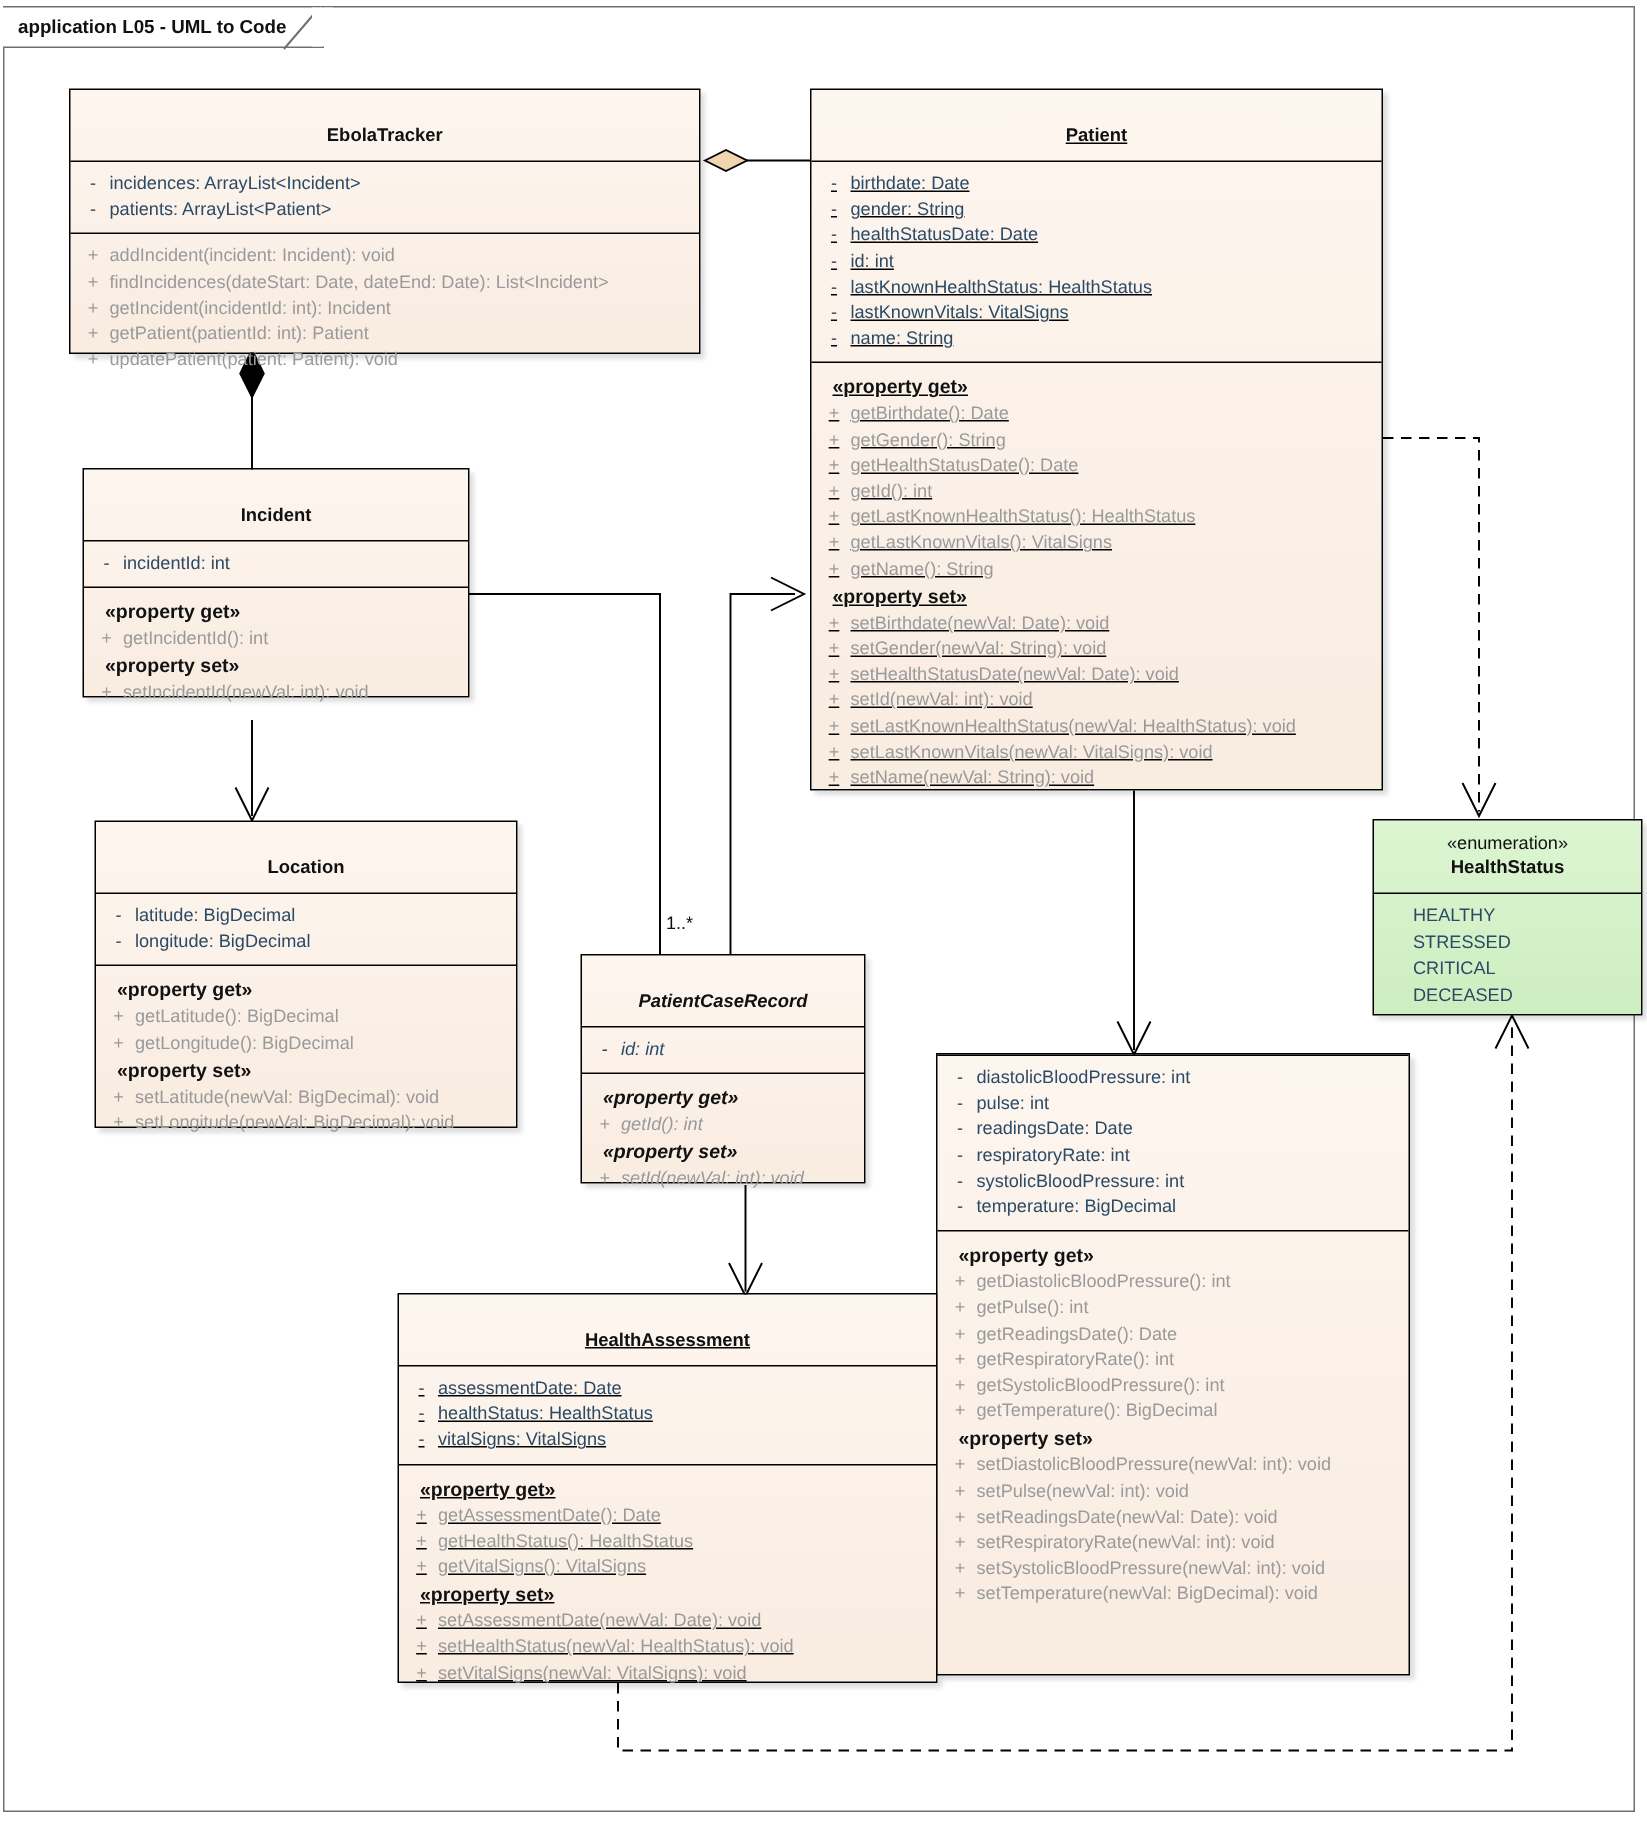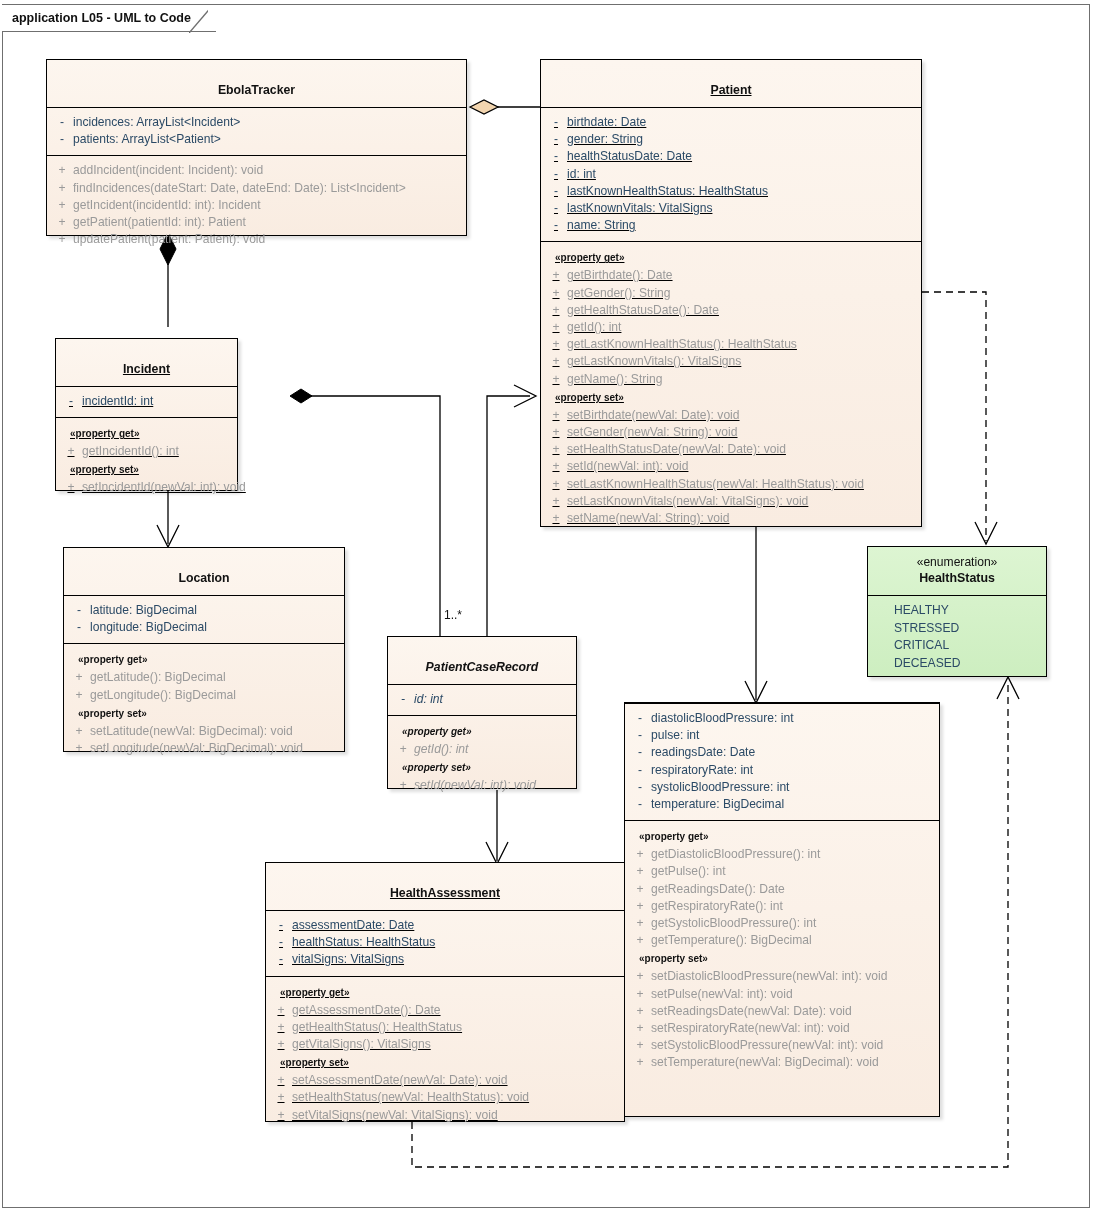--- a/index.html
+++ b/index.html
@@ -20,21 +20,21 @@
        box-shadow:3px 3px 3px rgba(0,0,0,0.13);}
   .cls.enum{background:linear-gradient(180deg,#ddf5d2 0%,#cdeec0 100%);}
   .cls .name{font-size:12.3px;font-weight:bold;color:#111;text-align:center;
        padding:23px 4px 9px 4px;line-height:15px;}
   .cls .sep{border-top:1px solid #000;}
   .cls .sect{padding:6px 4px 7px 4px;}
   .row{display:flex;font-size:12.1px;line-height:17.2px;color:#2b4a66;white-space:nowrap;}
   .row .vis{width:22px;flex:0 0 22px;text-align:center;color:#2b4a66;}
   .row.op{color:#9a9a9a;}
   .row.op .vis{color:#9a9a9a;}
-  .stereo{font-size:10px;line-height:19px;color:#111;font-weight:bold;padding-left:10px;white-space:nowrap;}
+  .stereo{font-size:13px;line-height:19px;color:#111;font-weight:bold;padding-left:10px;white-space:nowrap;}
   .enumrow{font-size:12.1px;line-height:17.5px;color:#2b4a66;padding-left:22px;white-space:nowrap;}
   .enum .name{padding:7px 4px 8px 4px;}
   .enum .stitle{font-weight:normal;font-size:12.1px;display:block;line-height:16px;}
   .enum .ntitle{font-weight:bold;font-size:12.4px;display:block;line-height:17px;}
 
   svg.links{position:absolute;left:0;top:0;width:1098px;height:1216px;pointer-events:none;}
   .mult{position:absolute;font-size:12px;color:#111;white-space:nowrap;}
 </style>
 </head>
 <body>
@@ -253,21 +253,21 @@
           <span class="vis">+</span>
           <span>setLastKnownVitals(newVal: VitalSigns): void</span>
         </div>
       <div class="row op">
           <span class="vis">+</span>
           <span>setName(newVal: String): void</span>
         </div>
     </div>
   </div>
 
-  <div class="cls" style="left:55px;top:338px;width:183px;height:153px;text-decoration:underline;">
+  <div class="cls" style="left:55px;top:312px;width:258px;height:153px;">
     <div class="name">Incident</div>
     <div class="sect sep">
       <div class="row">
           <span class="vis">-</span>
           <span>incidentId: int</span>
         </div>
     </div>
     <div class="sect sep">
       <div class="stereo">«property get»</div>
       <div class="row op">
@@ -458,21 +458,21 @@
           <span class="vis">+</span>
           <span>setSystolicBloodPressure(newVal: int): void</span>
         </div>
       <div class="row op">
           <span class="vis">+</span>
           <span>setTemperature(newVal: BigDecimal): void</span>
         </div>
     </div>
   </div>
 
-  <div class="cls enum" style="left:867px;top:546px;width:180px;height:131px;">
+  <div class="cls enum" style="left:915px;top:546px;width:180px;height:131px;">
     <div class="name">
       <span class="stitle">«enumeration»</span>
       <span class="ntitle">HealthStatus</span>
     </div>
     <div class="sect sep">
       <div class="enumrow">HEALTHY</div>
       <div class="enumrow">STRESSED</div>
       <div class="enumrow">CRITICAL</div>
       <div class="enumrow">DECEASED</div>
     </div>

